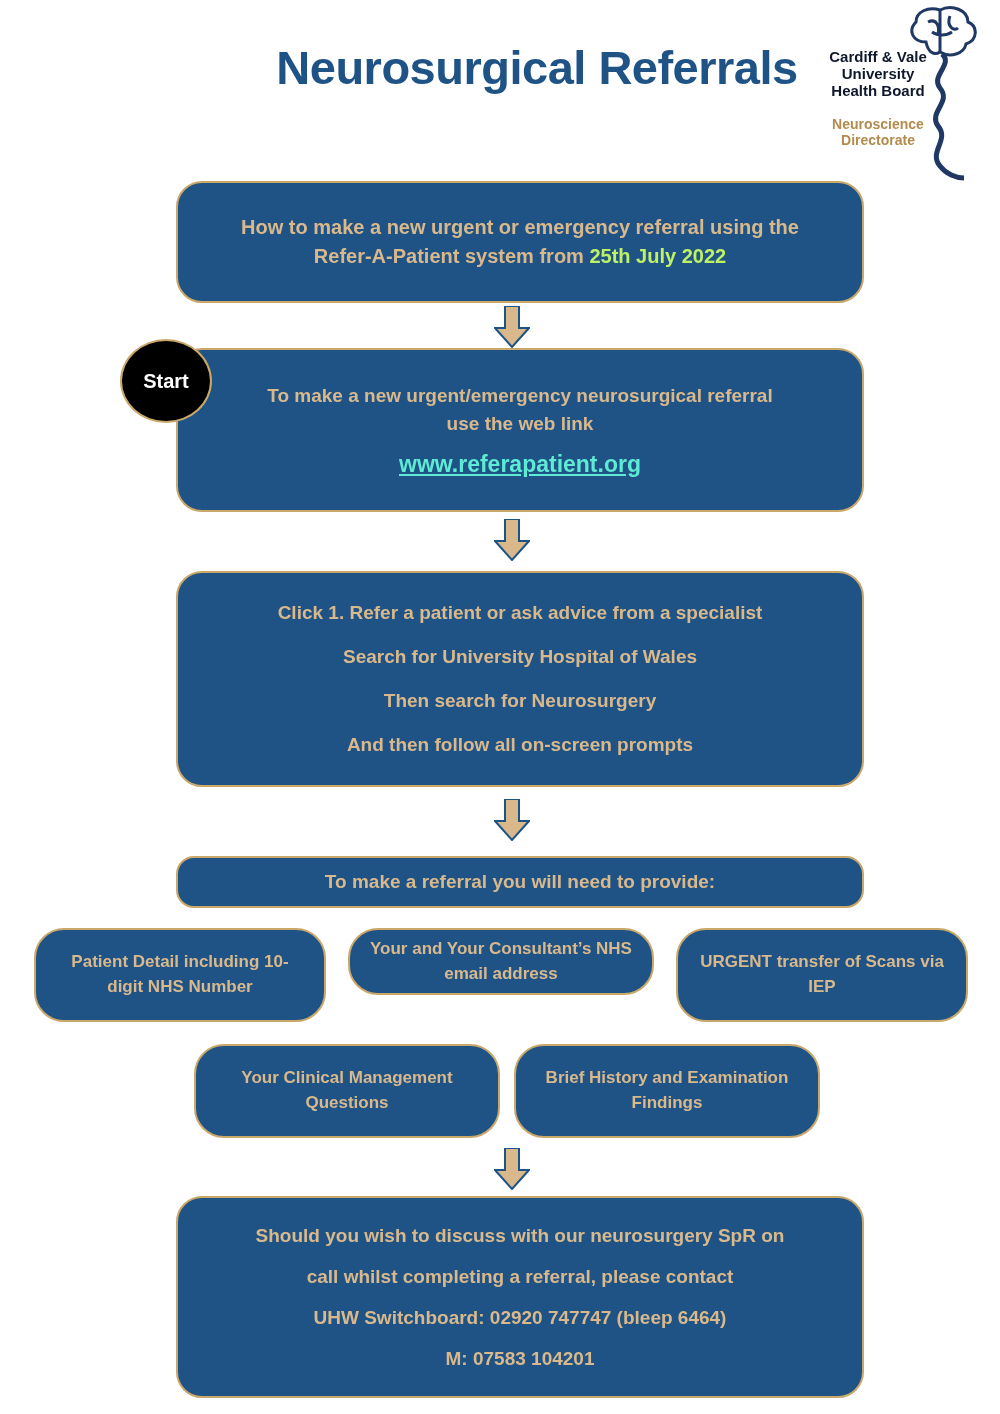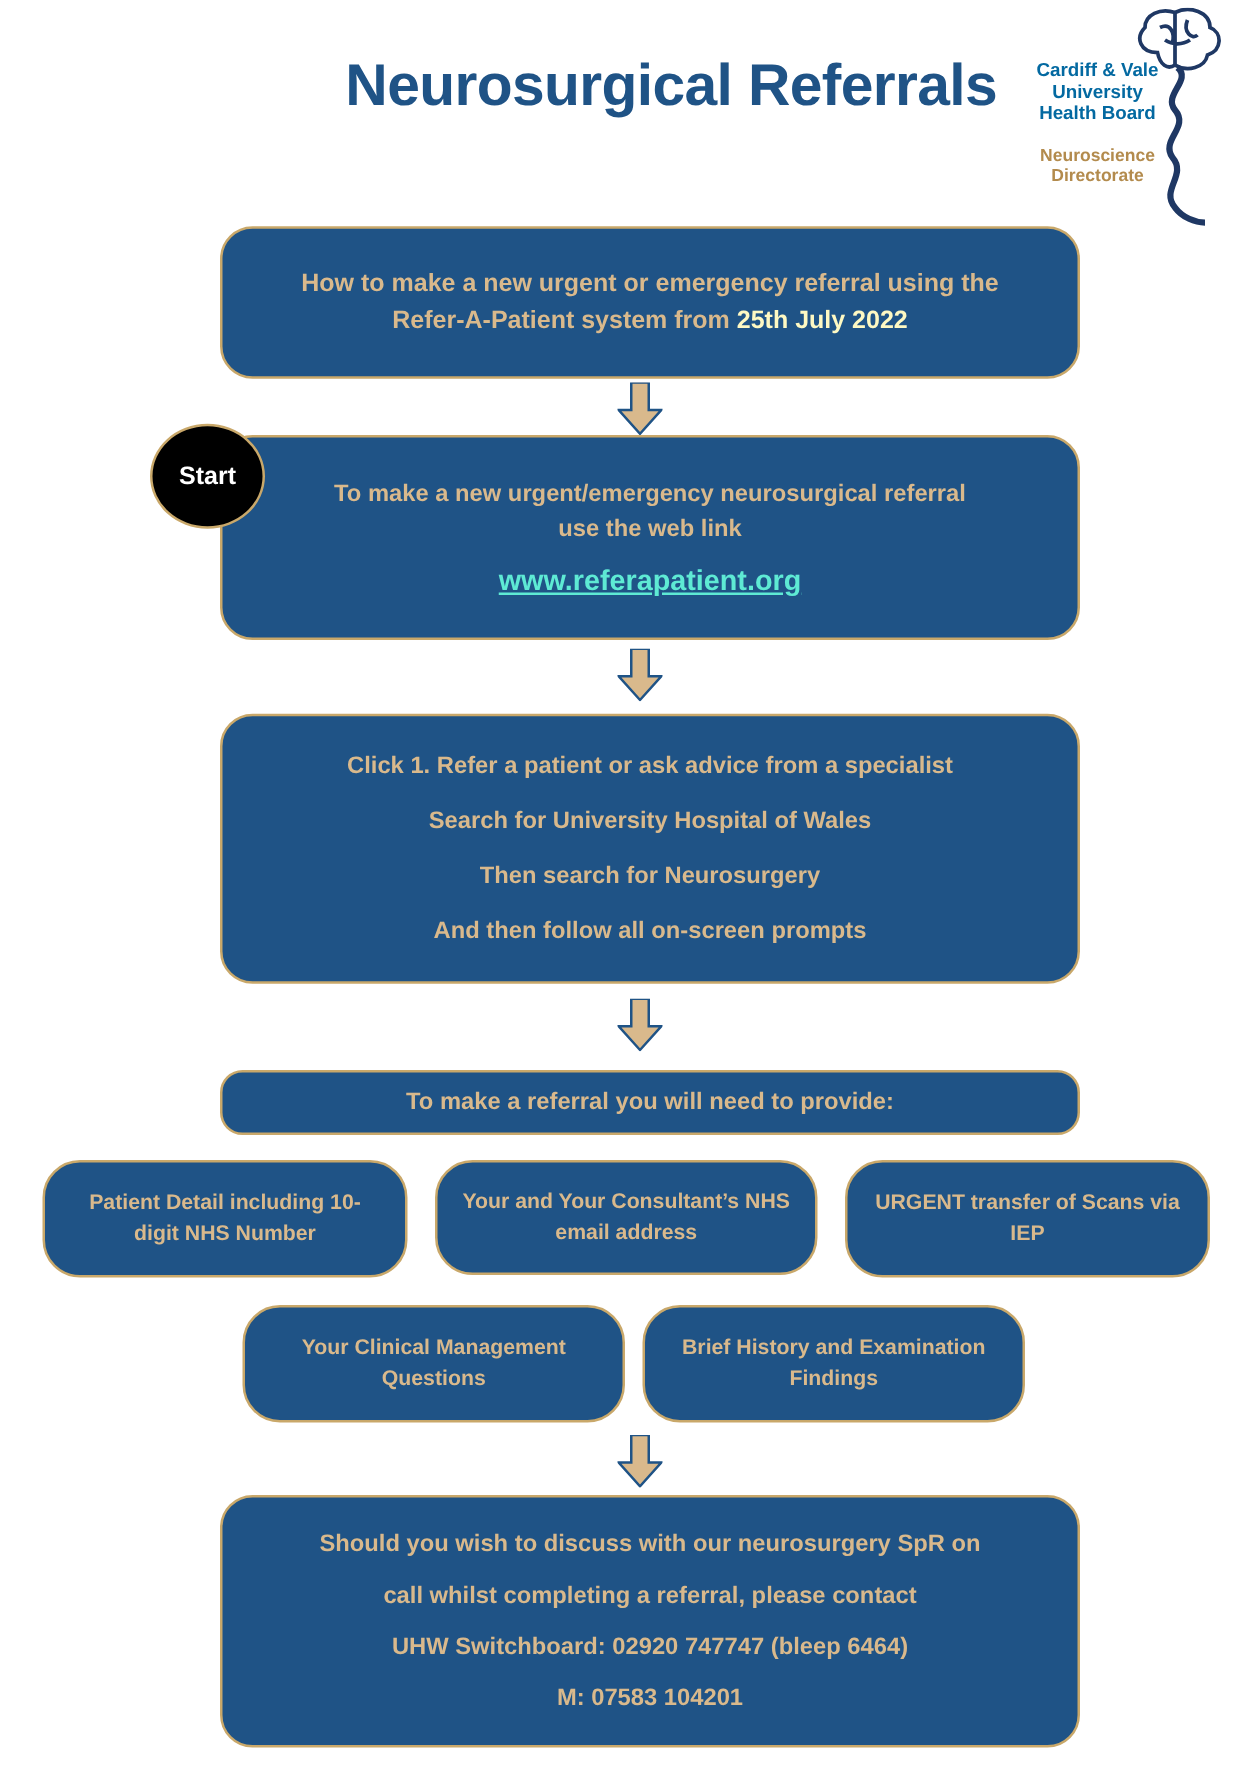--- a/index.html
+++ b/index.html
@@ -37,21 +37,21 @@
     height: 178px;
     background: #ffffff;
     overflow: hidden;
   }
   .logo-text {
     position: absolute;
     left: 6px;
     top: 42px;
     width: 104px;
     text-align: center;
-    color: #0369a1;
+    color: #0f172a;
     font-weight: bold;
     font-size: 15px;
     line-height: 17px;
   }
   .logo-sub {
     position: absolute;
     left: 6px;
     top: 110px;
     width: 104px;
     text-align: center;
@@ -81,21 +81,21 @@
     flex-direction: column;
     align-items: center;
     justify-content: center;
     text-align: center;
     padding: 10px 18px;
   }
   .node .line {
     width: 100%;
     line-height: 1.45;
   }
-  .node.white-accent .line b { color: #fef9c3; }
+  .node.white-accent .line b { color: #bef264; }
 
   .n-title { font-size: 20px; }
   .n-body  { font-size: 19px; }
   .n-small { font-size: 17px; }
 
   .weblink {
     color: #5eead4;
     text-decoration: underline;
     font-size: 23px;
     font-weight: bold;
@@ -182,21 +182,21 @@
   <polygon points="11,0 25,0 25,22 35,22 18,41 1,22 11,22" fill="#D9B98C" stroke="#1F5386" stroke-width="2"></polygon>
 </svg>
 
 <div class="node" style="left:176px; top:856px; width:688px; height:52px; border-radius:18px;">
   <div class="line n-body">To make a referral you will need to provide:</div>
 </div>
 
 <div class="node" style="left:34px; top:928px; width:292px; height:94px; border-radius:30px;">
   <div class="line n-small">Patient Detail including 10-digit NHS Number</div>
 </div>
-<div class="node" style="left:348px; top:928px; width:306px; height:92px; border-radius:30px;">
+<div class="node" style="left:348px; top:928px; width:306px; height:67px; border-radius:30px;">
   <div class="line n-small">Your and Your Consultant’s NHS email address</div>
 </div>
 <div class="node" style="left:676px; top:928px; width:292px; height:94px; border-radius:30px;">
   <div class="line n-small">URGENT transfer of Scans via IEP</div>
 </div>
 
 <div class="node" style="left:194px; top:1044px; width:306px; height:94px; border-radius:30px;">
   <div class="line n-small">Your Clinical Management Questions</div>
 </div>
 <div class="node" style="left:514px; top:1044px; width:306px; height:94px; border-radius:30px;">

